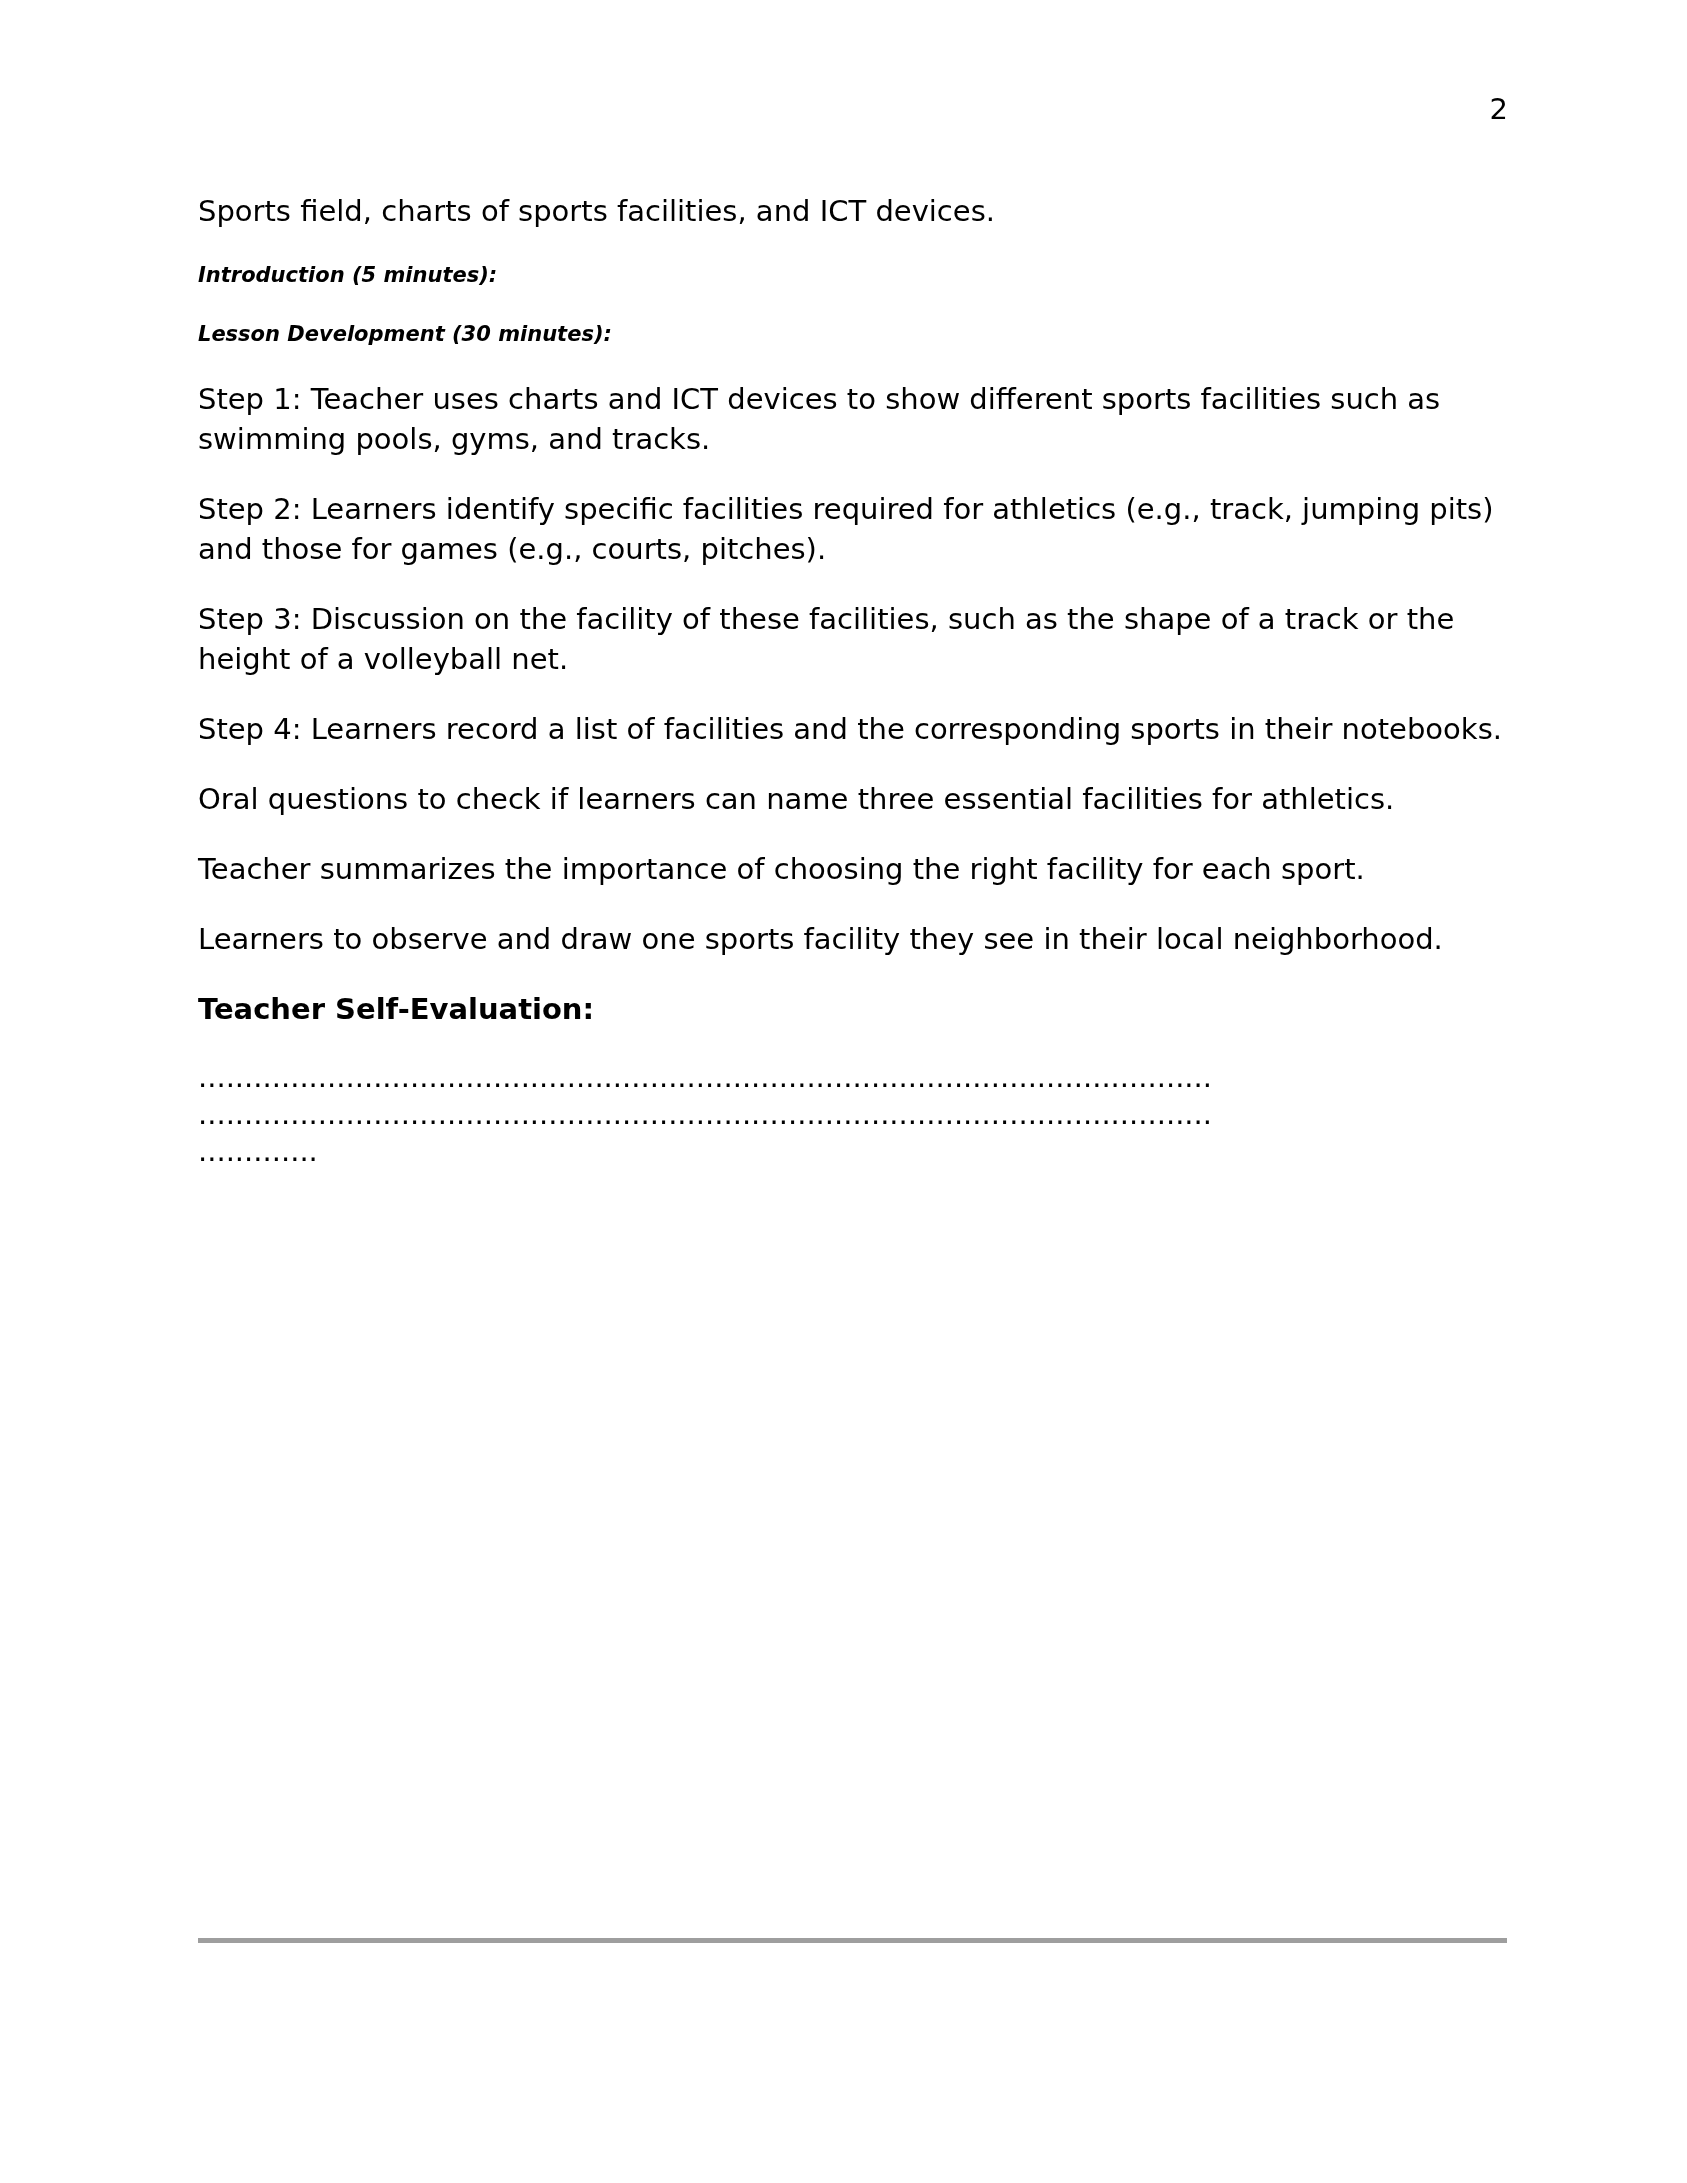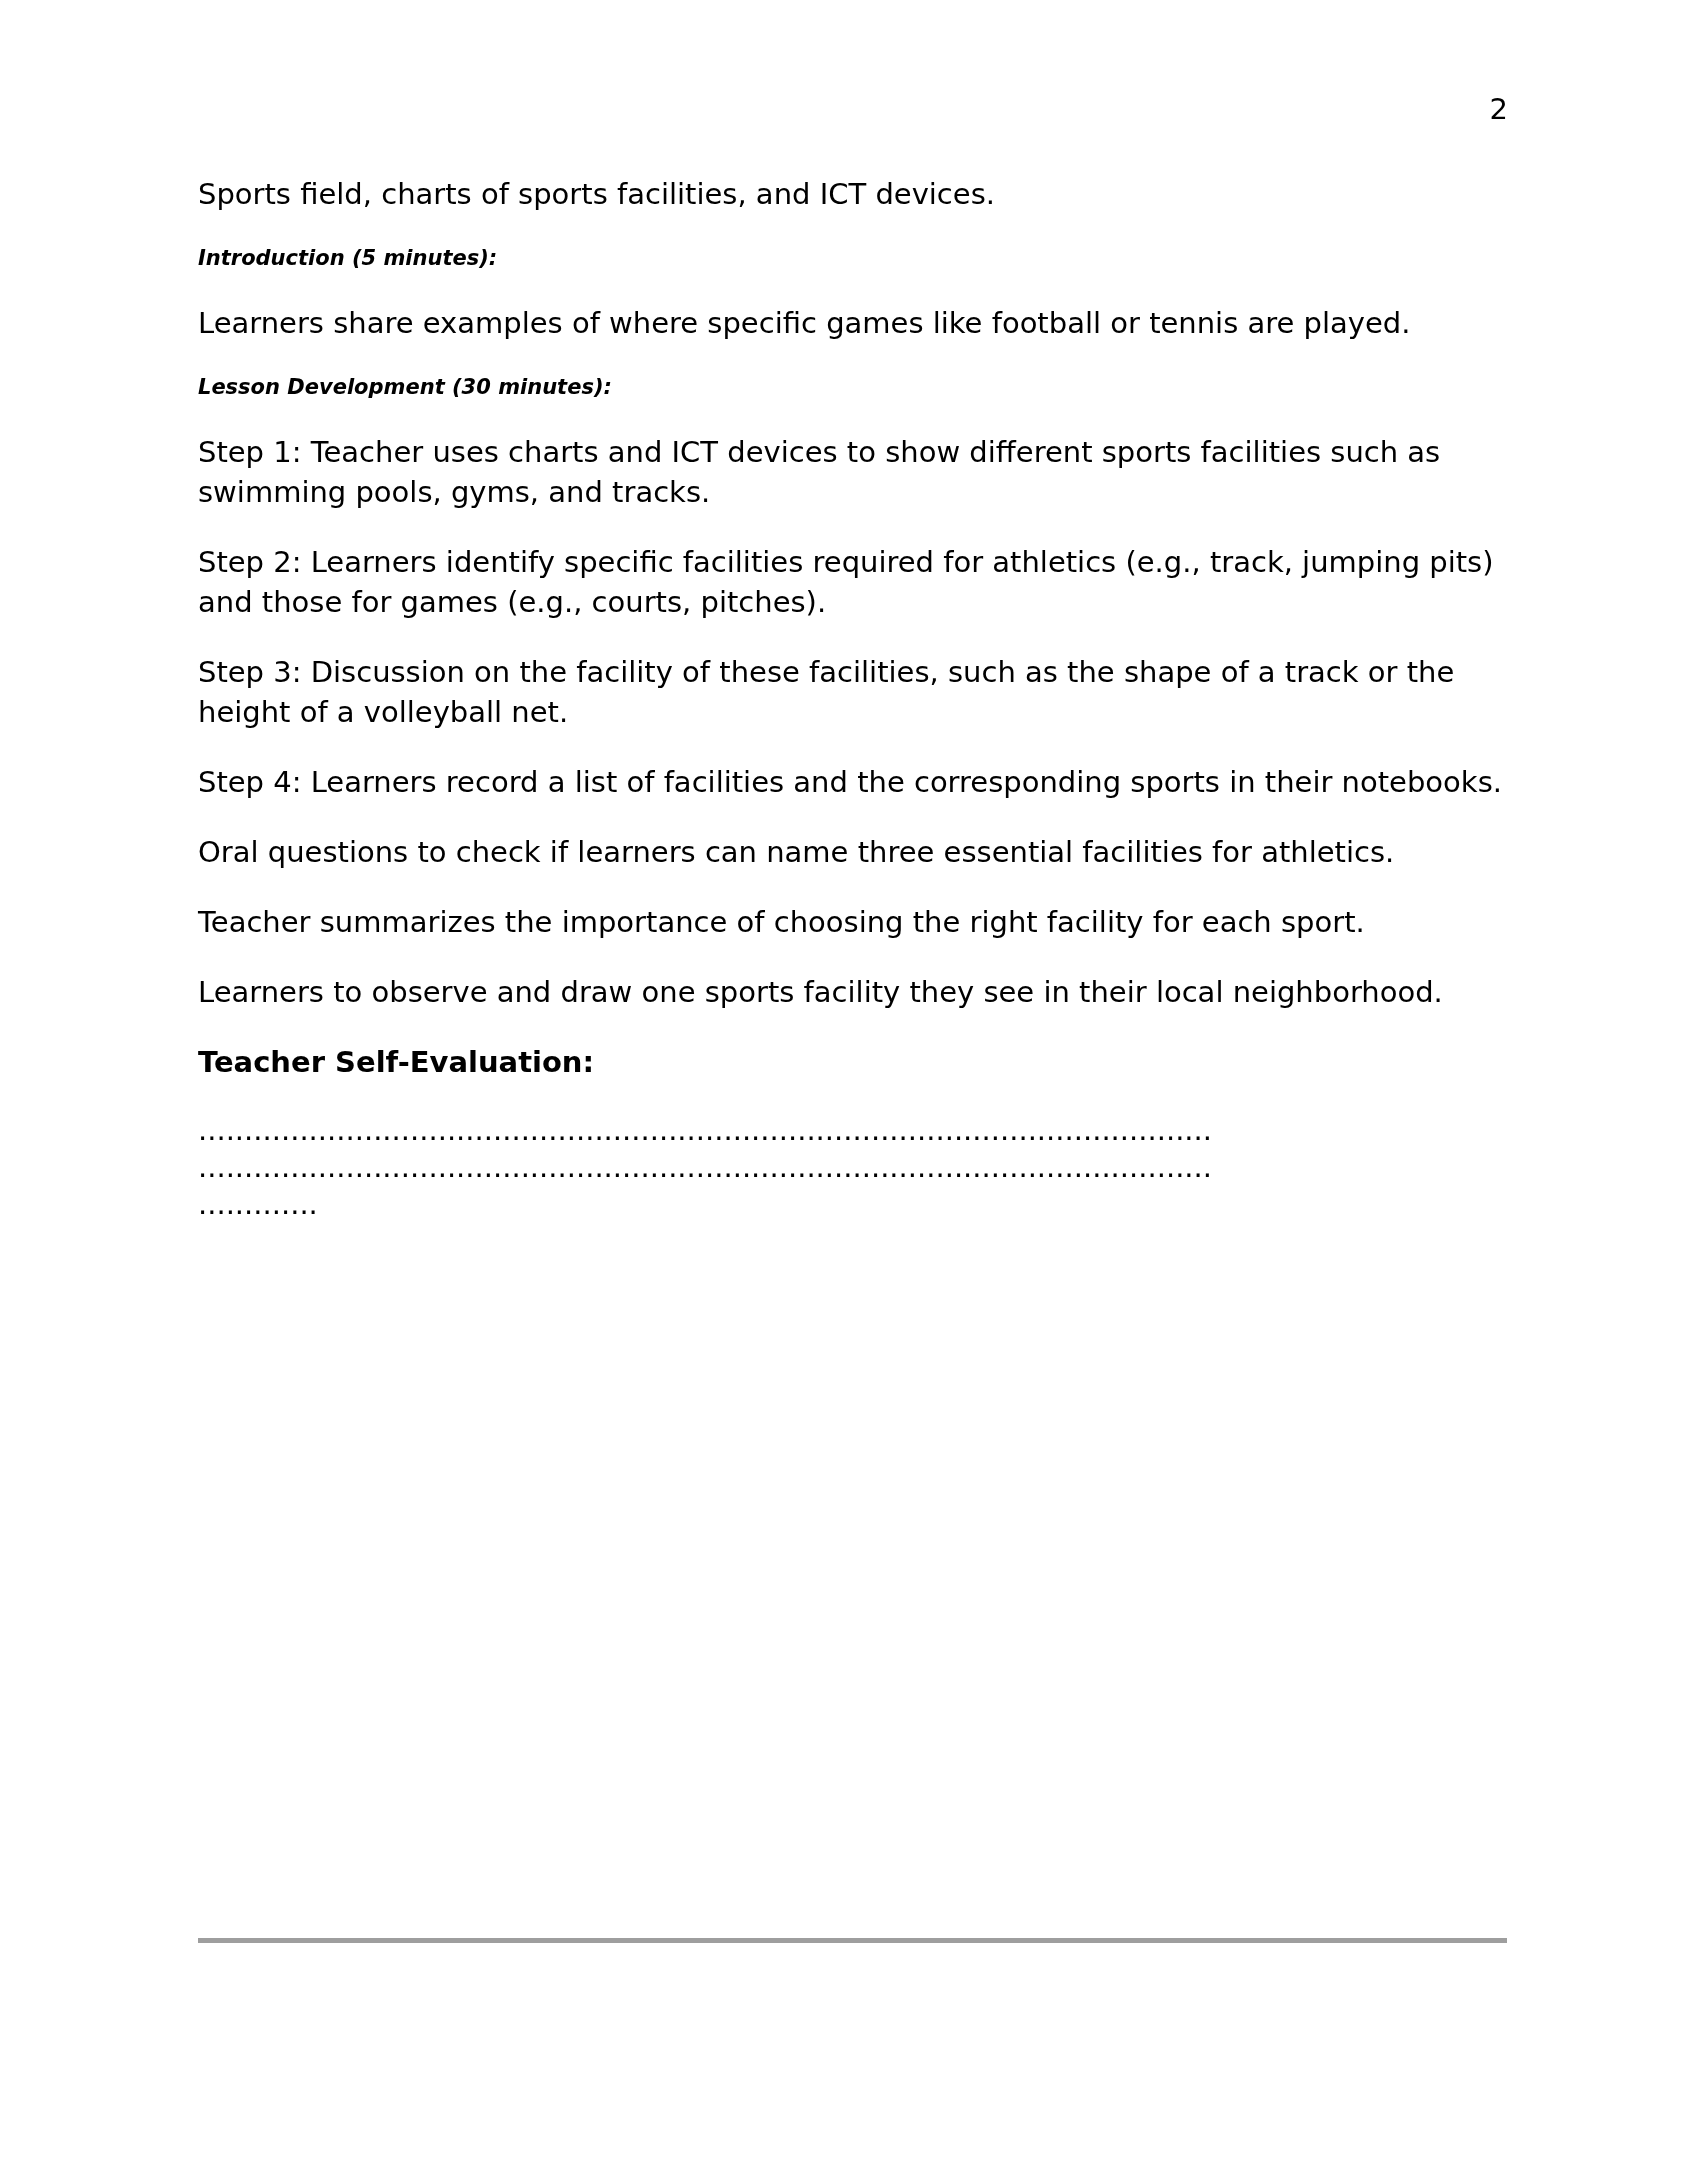--- a/index.html
+++ b/index.html
@@ -31,21 +31,21 @@
     width: 1310px;
     text-align: right;
     font-size: 29px;
     line-height: 1.15;
     color: #000000;
   }
 
   
   .content {
     position: absolute;
-    top: 174px;
+    top: 191px;
     left: 198px;
     width: 1313px;
   }
 
   p.body-text {
     margin: 0 0 30px 0;
     font-size: 29px;
     line-height: 1.38;
     font-weight: normal;
     font-style: normal;
@@ -106,21 +106,20 @@
   <div class="page-number">2</div>
 
   <div class="content">
 
     <p class="body-text">Sports field, charts of sports facilities, and ICT devices.</p>
 
 
     <h3 class="heading-bold-italic">Introduction (5 minutes):</h3>
 
 
-    <p class="body-text">Learners share examples of where specific games like football or tennis are played.</p>
 
     <h3 class="heading-bold-italic">Lesson Development (30 minutes):</h3>
 
     <p class="body-text">Step 1: Teacher uses charts and ICT devices to show different sports facilities such as swimming pools, gyms, and tracks.</p>
 
     <p class="body-text">Step 2: Learners identify specific facilities required for athletics (e.g., track, jumping pits) and those for games (e.g., courts, pitches).</p>
 
     <p class="body-text">Step 3: Discussion on the facility of these facilities, such as the shape of a track or the height of a volleyball net.</p>
 
     <p class="body-text">Step 4: Learners record a list of facilities and the corresponding sports in their notebooks.</p>

